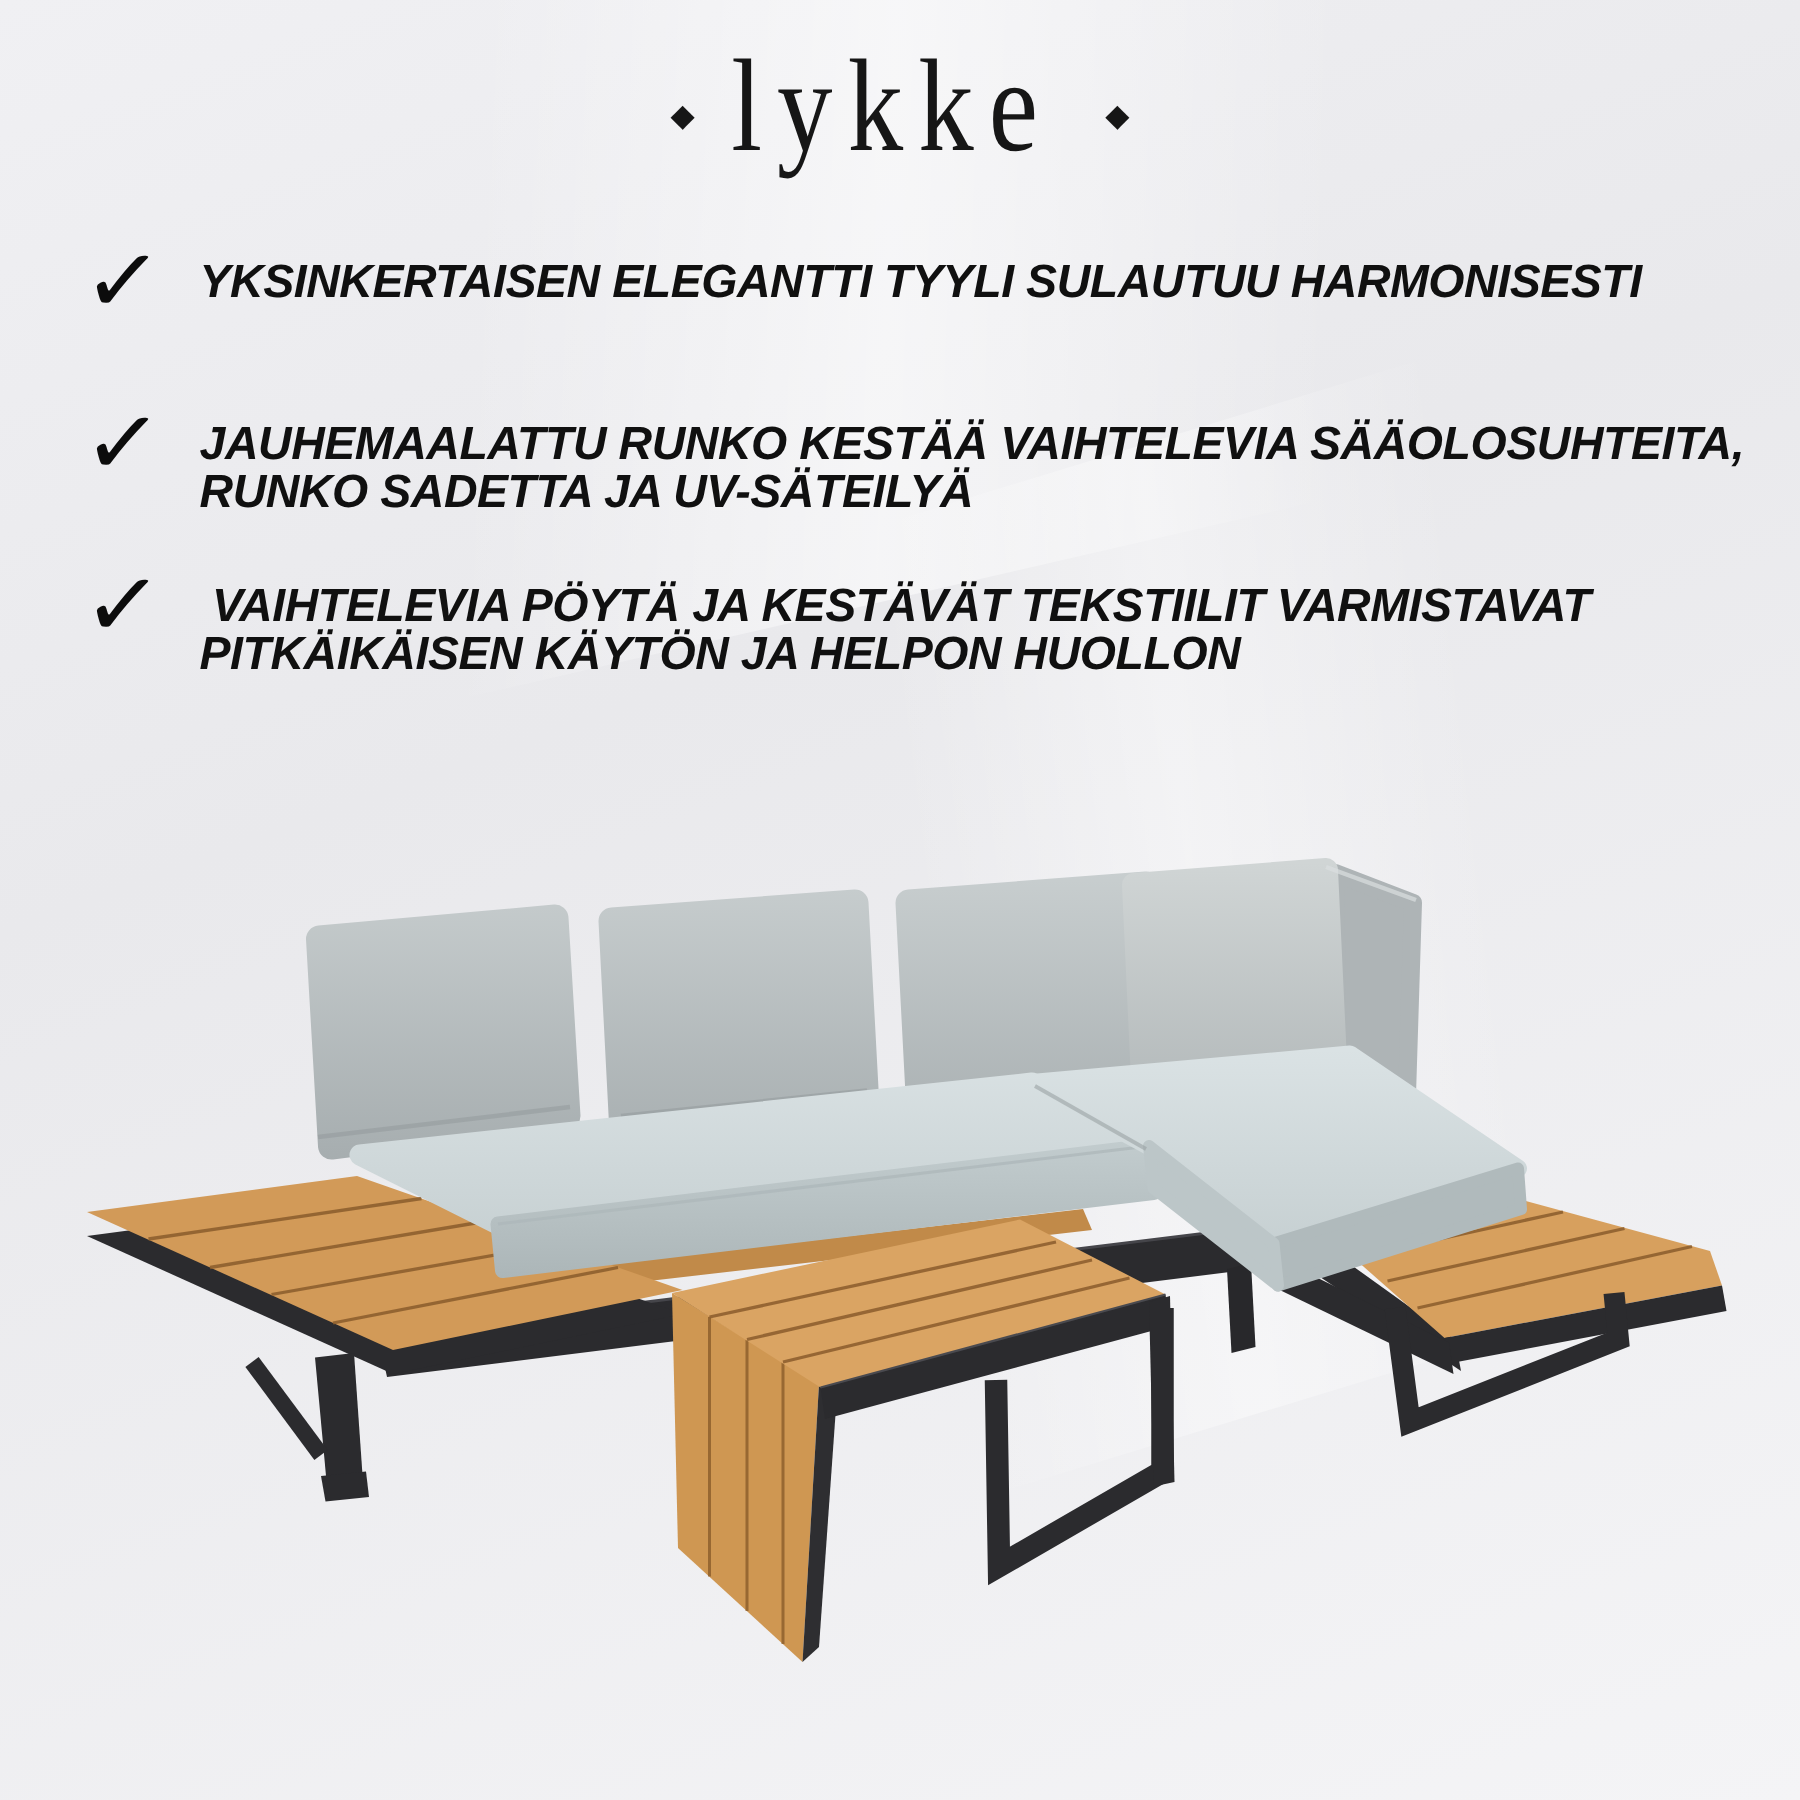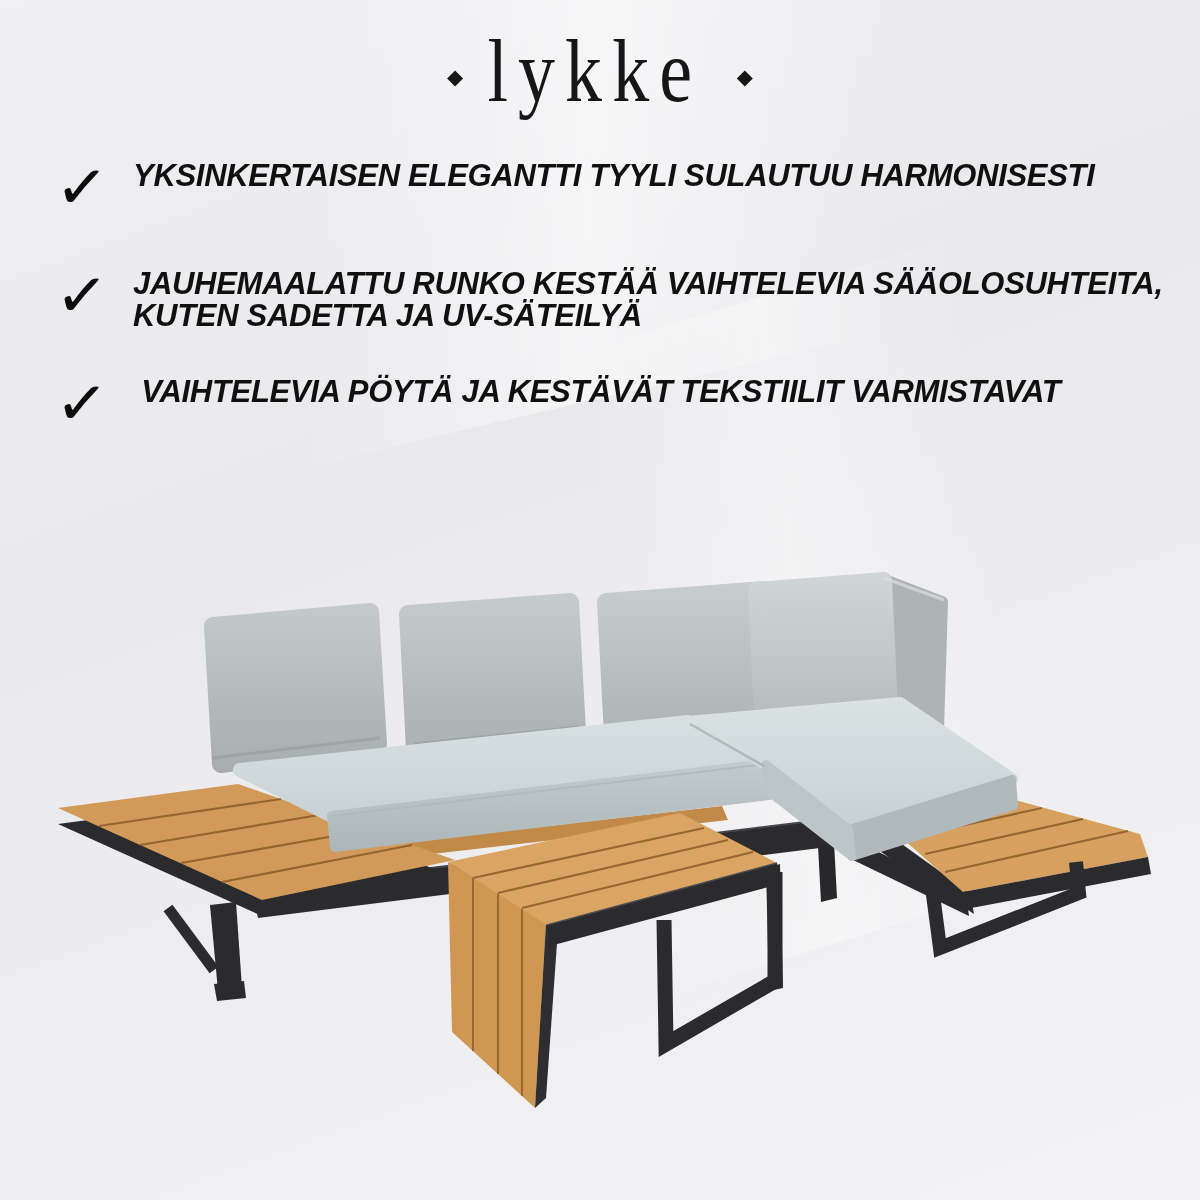--- a/index.html
+++ b/index.html
@@ -21,21 +21,21 @@
   .diamond{font-family:"DejaVu Sans",sans-serif;font-size:21px;line-height:21px;
            transform:translateY(5px);}
   .d-left{margin-right:4px;}
   .d-right{margin-left:14px;}
 
   .features{position:absolute;left:56px;top:0;margin:0;padding:0;list-style:none;width:1120px;}
   .feature{position:absolute;left:0;display:flex;align-items:flex-start;}
   .f1{top:158px;} .f2{top:266px;} .f3{top:374px;}
   .check{width:62px;flex:0 0 62px;font-family:"DejaVu Sans",sans-serif;font-weight:bold;
          font-size:62px;line-height:60px;color:#0c0c0c;transform:rotate(4deg) scaleX(1.02);}
-  .ftext{margin-left:15px;margin-top:2px;}
+  .ftext{margin-left:15px;margin-top:14px;}
   .fline{font-size:31px;line-height:32px;font-weight:bold;font-style:italic;
          letter-spacing:-.3px;color:#101010;white-space:pre;}
 
   .photo{position:absolute;left:0;top:540px;width:1200px;height:660px;}
 </style>
 </head>
 <body>
 
 <div class="page">
   <div class="streak s1"></div>
@@ -51,27 +51,28 @@
     <li class="feature f1">
       <span class="check">✓</span>
       <div class="ftext">
         <div class="fline">YKSINKERTAISEN ELEGANTTI TYYLI SULAUTUU HARMONISESTI</div>
       </div>
     </li>
     <li class="feature f2">
       <span class="check">✓</span>
       <div class="ftext">
         <div class="fline">JAUHEMAALATTU RUNKO KESTÄÄ VAIHTELEVIA SÄÄOLOSUHTEITA,</div>
-        <div class="fline">KUTEN SADETTA JA UV-SÄTEILYÄ</div>
+        <div class="fline">RUNKO SADETTA JA UV-SÄTEILYÄ</div>
       </div>
     </li>
     <li class="feature f3">
       <span class="check">✓</span>
       <div class="ftext">
         <div class="fline"> VAIHTELEVIA PÖYTÄ JA KESTÄVÄT TEKSTIILIT VARMISTAVAT</div>
+        <div class="fline">PITKÄIKÄISEN KÄYTÖN JA HELPON HUOLLON</div>
       </div>
     </li>
   </ul>
 
   <svg class="photo" viewBox="0 540 1200 660">
     <defs>
       <linearGradient id="gBack" x1="0" y1="575" x2="0" y2="775" gradientUnits="userSpaceOnUse">
         <stop offset="0" stop-color="#c9cfd0"></stop>
           <stop offset="1" stop-color="#a6adaf"></stop>
       </linearGradient>

